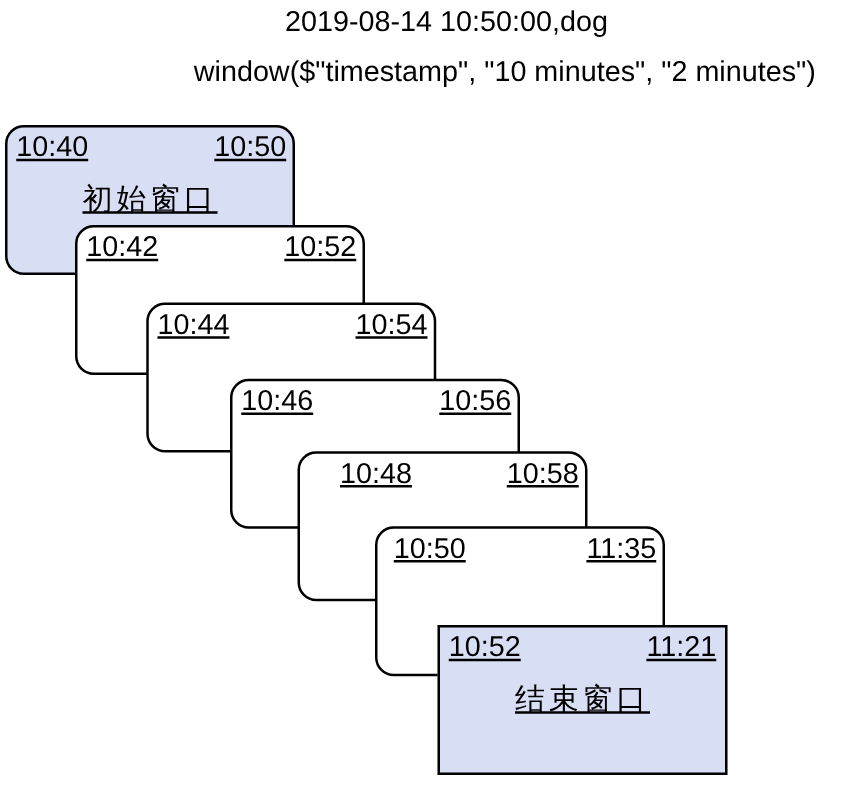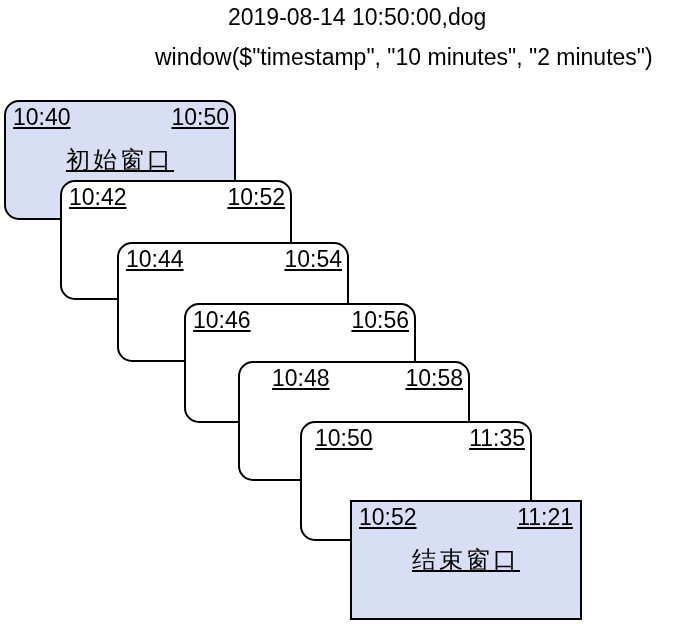--- a/index.html
+++ b/index.html
@@ -42,21 +42,21 @@
   .w7 { left: 350px; top: 500px; }
 
   .labels {
     display: flex;
     justify-content: space-between;
     align-items: flex-start;
     padding: 2px 5px 0 7px;
     font-size: 23px;
     line-height: 27px;
   }
-  .w5 .labels { padding-left: 10px; margin-left: 22px; }
+  .w5 .labels { padding-left: 32px; }
   .w6 .labels { padding-left: 13px; }
   .w7 .labels { padding-right: 7px; }
 
   .caption {
     margin-top: 16px;
     text-align: center;
     font-size: 24px;
     letter-spacing: 3px;
     line-height: 26px;
   }

